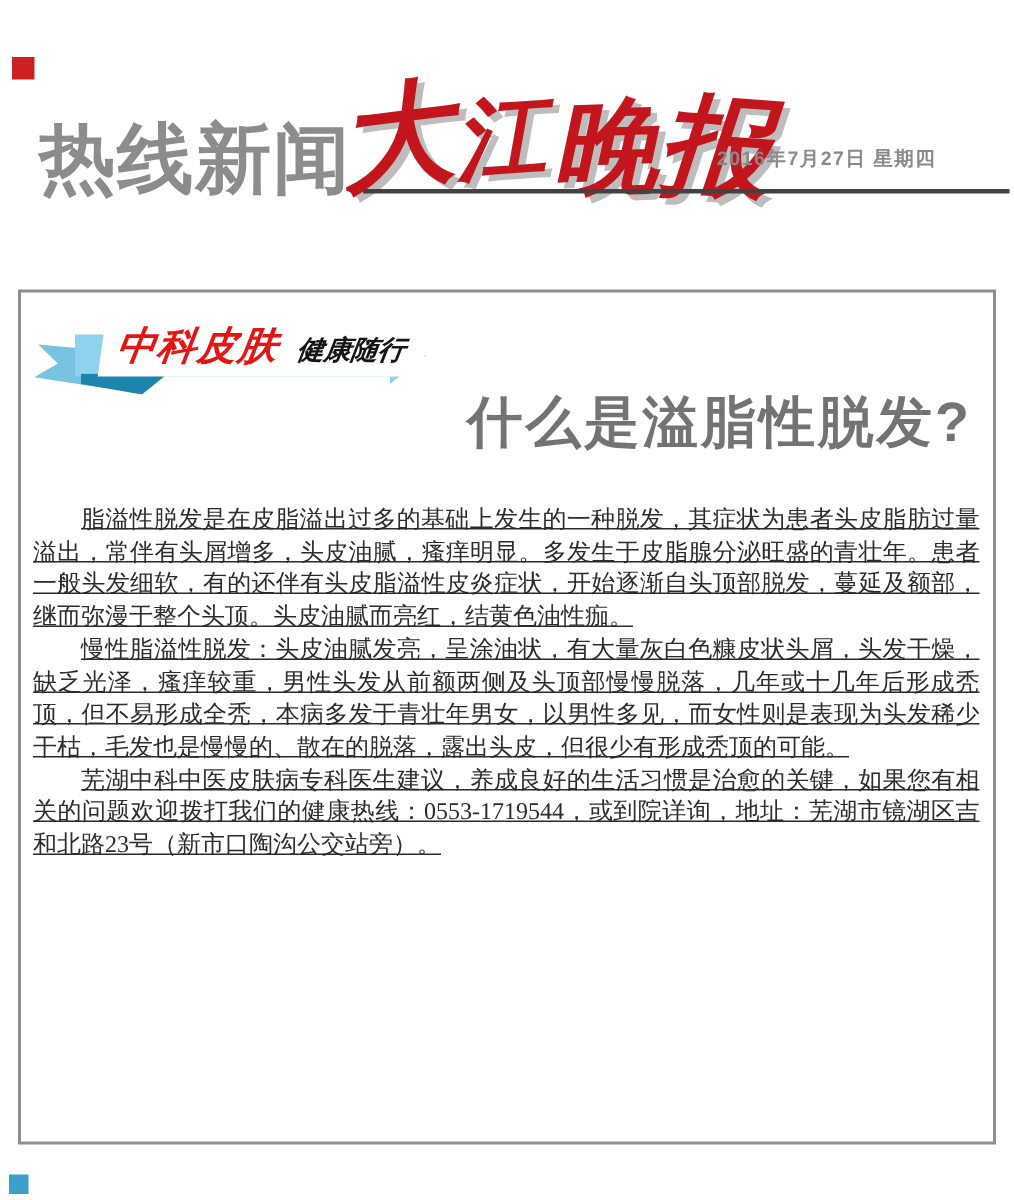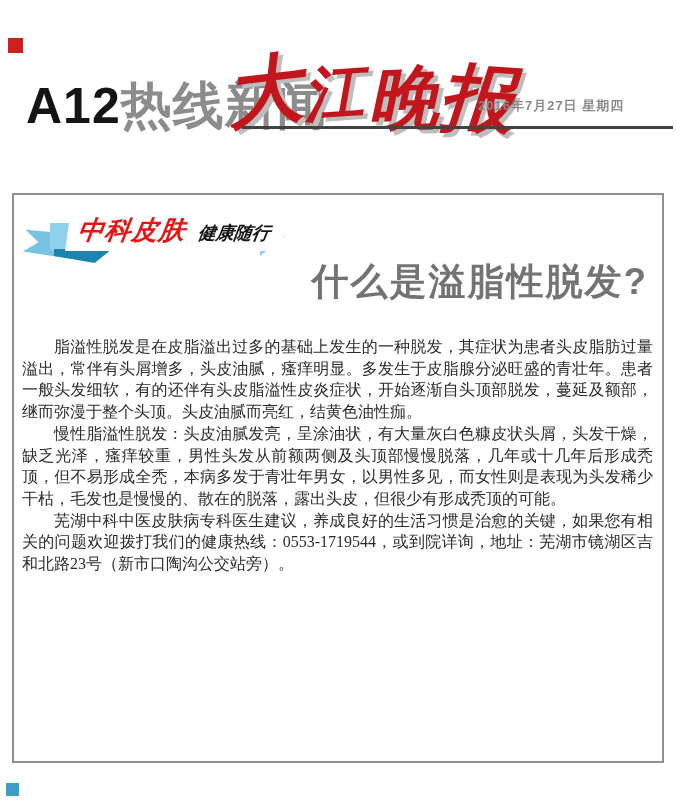--- a/index.html
+++ b/index.html
@@ -89,32 +89,31 @@
     letter-spacing:2px; white-space:nowrap;
   }
 
   
   .article-body {
     position:absolute; left:8px; right:9px; top:141px;
     font-size:16px; line-height:21.7px; color:#2b2b2b;
     text-align:justify;
   }
   .article-body p { margin:0; }
-  .article-body p.indent { text-indent:2em; }
+  .article-body p.indent { text-indent:2em;text-decoration:underline; }
 </style>
 </head>
 <body>
 
 <div class="page">
 
   <div class="corner-red"></div>
   <div class="corner-blue"></div>
 
   <div class="kicker">
-    <span class="page-no">A12</span>
       <span class="section">热线新闻</span>
   </div>
 
   <div class="masthead">
       <span class="mchar m0">大</span>
       <span class="mchar m1">江</span>
       <span class="mchar m2">晚</span>
       <span class="mchar m3">报</span>
     </div>
 

